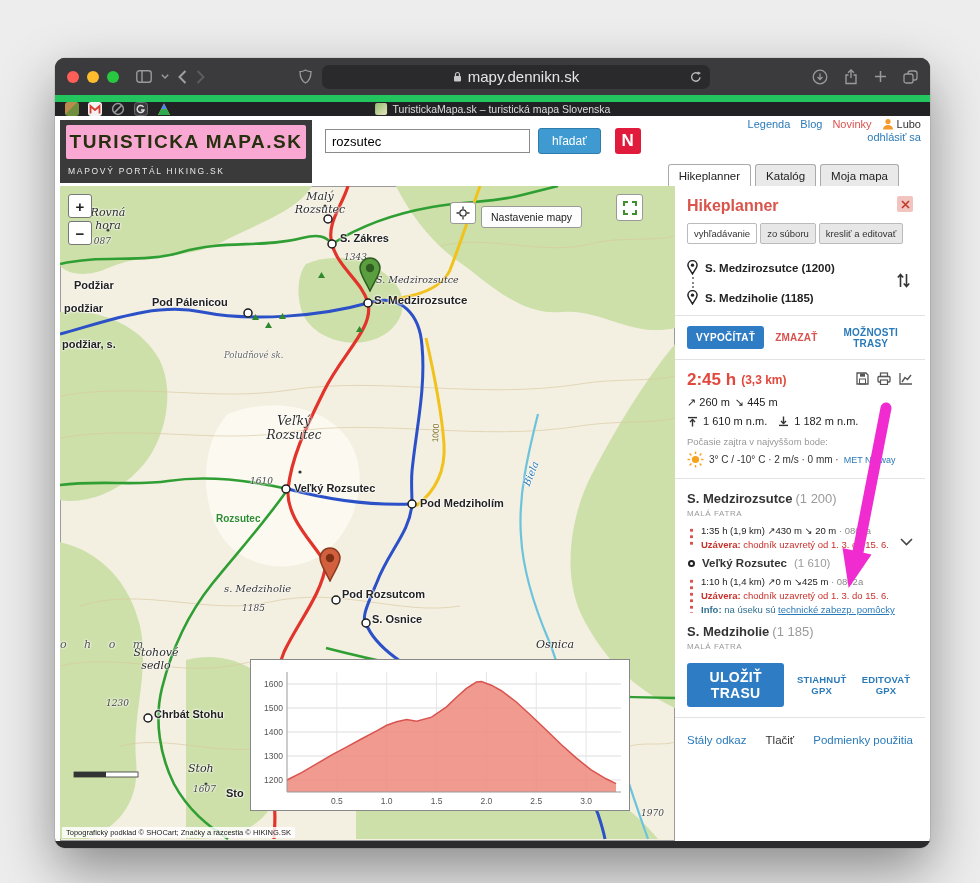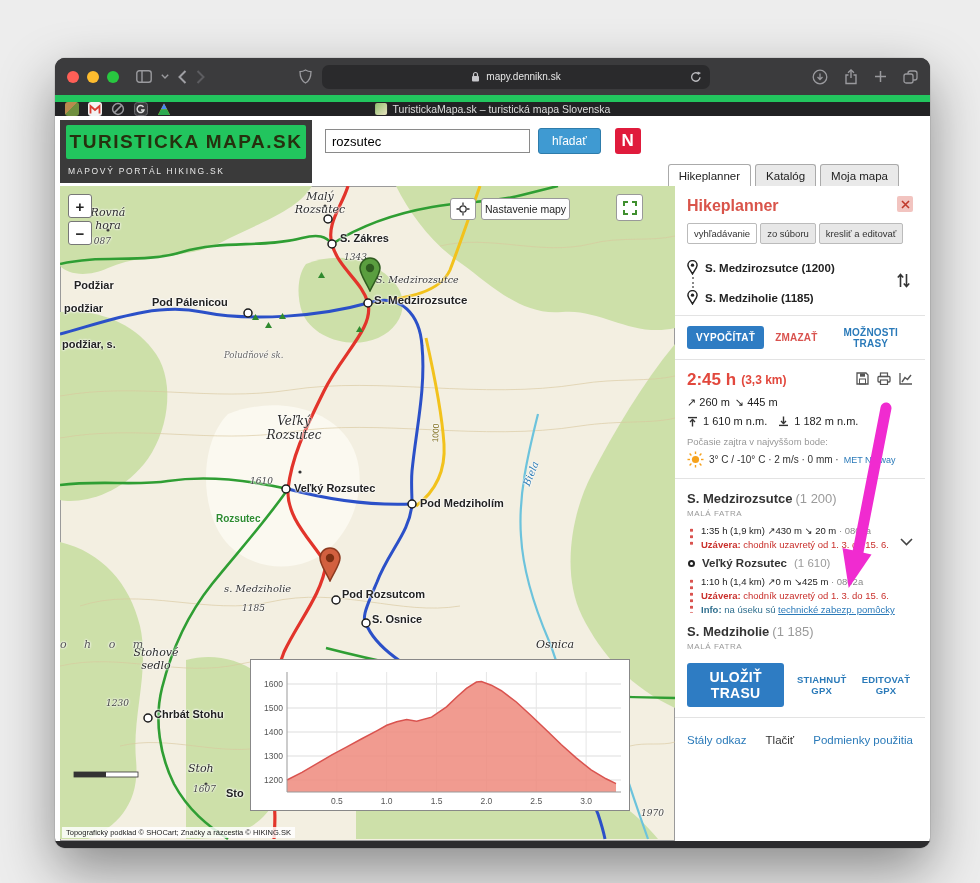--- a/index.html
+++ b/index.html
@@ -17,33 +17,33 @@
   .titlebar { height:37px; background:#3b3b3d; display:flex; align-items:center; padding:0 12px; gap:9px; }
   .traffic { display:flex; gap:8px; margin-right:8px; }
   .tl { width:12px; height:12px; border-radius:50%; display:inline-block; }
   .tl.red{background:#ff5f57}.tl.yellow{background:#febc2e}.tl.green{background:#28c840}
   .tb-icon { display:inline-flex; align-items:center; justify-content:center; }
   .tb-center { flex:1; display:flex; align-items:center; justify-content:center; gap:10px; }
   .urlbar {
     width:388px; height:24px; background:#2a2a2c; border-radius:7px;
     display:flex; align-items:center; justify-content:center; gap:6px; position:relative;
   }
-  .url-text { color:#e6e6e6; font-size:10px; }
+  .url-text { color:#e6e6e6; font-size:15px; }
   .reload { position:absolute; right:8px; top:6px; }
   .tb-right { display:flex; gap:16px; align-items:center; margin-left:8px; }
   .bookmarksbar { height:21px; background:#222224; border-top:7px solid #22c55e; display:flex; align-items:center; padding:0 10px; position:relative; }
   .fav-icons { display:flex; gap:9px; align-items:center; }
   .fav { width:14px; height:14px; border-radius:3px; display:inline-flex; align-items:center; justify-content:center; }
   .tab-title { position:absolute; left:50%; transform:translateX(-50%); display:flex; gap:6px; align-items:center; color:#dedede; font-size:10.5px; white-space:nowrap; }
   .tt-icon { width:12px; height:12px; border-radius:2px; background:linear-gradient(135deg,#8fbf6e,#e9e2c0); }
   
   .page { height:725px; background:#fff; padding:0 5px; position:relative; }
   .site-header { height:70px; position:relative; background:#fff; }
   .logo-block { position:absolute; left:0; top:4px; width:252px; height:63px; background:#3a3a3a; padding:5px 6px 0; }
-  .logo-green { height:34px; background:#22c55e; color:#26300e; font-weight:bold; font-size:19px; letter-spacing:1.5px;
+  .logo-green { height:34px; background:#f9a8d4; color:#26300e; font-weight:bold; font-size:19px; letter-spacing:1.5px;
     display:flex; align-items:center; justify-content:center; border-radius:2px; white-space:nowrap; }
   .logo-tagline { color:#e8e8e8; font-size:8.5px; letter-spacing:1.7px; padding:7px 2px 0; }
   .search-area { position:absolute; left:265px; top:12px; display:flex; align-items:center; gap:8px; }
   .search-input { width:205px; height:24px; border:1px solid #8a8a8a; font-size:13px; padding:0 6px; font-family:inherit; }
   .search-btn { height:26px; padding:0 13px; background:#3f9ad2; color:#fff; border:1px solid #2e7cab; border-radius:3px; font-size:12px; font-family:inherit; cursor:pointer; }
   .n-logo { width:26px; height:26px; background:#e01b3c; color:#fff; font-weight:bold; font-size:17px;
     display:flex; align-items:center; justify-content:center; border-radius:3px; margin-left:6px; }
   .header-links { position:absolute; right:4px; top:2px; font-size:11px; }
   .hl-row { display:flex; gap:10px; justify-content:flex-end; align-items:center; }
   .lnk { color:#2a7ab9; cursor:pointer; text-decoration:none; }
@@ -66,21 +66,21 @@
   .ml.tiny { font:italic 8.5px "DejaVu Serif",serif; color:#666; }
   .ml.green-lbl { color:#2e8b2e; font-weight:bold; font-size:10px; }
   .ml.blue-lbl { font:italic 10px "DejaVu Serif",serif; color:#2b7bb5; }
   .ml.contour { font-size:8.5px; color:#857426; }
   .ml.spread { font:italic 11px "DejaVu Serif",serif; letter-spacing:7px; color:#555; }
   .pin { position:absolute; z-index:5; }
   .zoom-btns { position:absolute; left:8px; top:8px; z-index:6; display:flex; flex-direction:column; gap:3px; }
   .zbtn { width:24px; height:24px; background:#fff; border:1px solid #777; border-radius:3px; font-size:15px; font-weight:bold; color:#222; cursor:pointer; line-height:1; padding:0; }
   .map-topright { position:absolute; left:390px; top:12px; z-index:6; display:flex; gap:5px; align-items:center; }
   .crosshair-btn { width:26px; height:22px; background:#fff; border:1px solid #999; border-radius:3px; display:flex; align-items:center; justify-content:center; cursor:pointer; padding:0; }
-  .settings-btn { height:22px; padding:0 3px; background:#fdfdfd; border:1px solid #999; border-radius:3px; font-size:10.5px; color:#222; cursor:pointer; font-family:inherit; }
+  .settings-btn { height:22px; padding:0 9px; background:#fdfdfd; border:1px solid #999; border-radius:3px; font-size:10.5px; color:#222; cursor:pointer; font-family:inherit;margin-top:8px; }
   .fullscreen-btn { position:absolute; left:556px; top:8px; z-index:6; width:27px; height:27px; background:#fff; border:1px solid #999; border-radius:3px; display:flex; align-items:center; justify-content:center; cursor:pointer; padding:0; }
   .chart-box { position:absolute; left:190px; top:473px; width:380px; height:152px; background:#fff; border:1px solid #888; z-index:7; padding:4px; }
   .chart-box text { font-family:"Liberation Sans",sans-serif; }
   .attribution { position:absolute; left:2px; bottom:3px; z-index:8; background:rgba(255,255,255,.82); font-size:7.5px; color:#222; padding:1px 4px; }
   
   .sidebar { width:250px; height:655px; background:#fff; padding:10px 12px 0; position:relative; overflow:hidden; }
   .sb-head { display:flex; justify-content:space-between; align-items:flex-start; }
   .sb-title { color:#d9544a; font-size:16px; font-weight:bold; margin:1px 0 8px; }
   .sb-close { width:16px; height:16px; background:#f2c4c0; border:none; border-radius:2px; display:flex; align-items:center; justify-content:center; cursor:pointer; padding:0; }
   .sb-tabs { display:flex; gap:3px; margin-bottom:16px; }
@@ -246,20 +246,37 @@
     <div class="site-header">
       <div class="logo-block">
         <div class="logo-green">TURISTICKA MAPA.SK</div>
         <div class="logo-tagline">MAPOVÝ PORTÁL HIKING.SK</div>
       </div>
       <div class="search-area">
         <input class="search-input" type="text" value="rozsutec" style="">
         <button class="search-btn">hľadať</button>
         <div class="n-logo">N</div>
       </div>
+      <div class="header-links">
+        <div class="hl-row">
+          <a class="lnk">Legenda</a>
+          <a class="lnk">Blog</a>
+          <a class="lnk red">Novinky</a>
+          <span class="user">
+            <svg width="12" height="12">
+                <circle cx="6" cy="3.6" r="2.6" fill="#f49a2c"></circle>
+                <path d="M1,11.5 C1,8.5 3.2,7 6,7 C8.8,7 11,8.5 11,11.5 Z" fill="#f49a2c"></path>
+              </svg>
+            <span>Lubo</span>
+          </span>
+        </div>
+        <div class="hl-row" style="margin-top:1px;">
+          <a class="lnk">odhlásiť sa</a>
+        </div>
+      </div>
       <div class="page-tabs">
         <div class="ptab active">Hikeplanner</div>
         <div class="ptab">Katalóg</div>
         <div class="ptab">Moja mapa</div>
       </div>
     </div>
 
     <div class="content">
 
       <div class="map">

